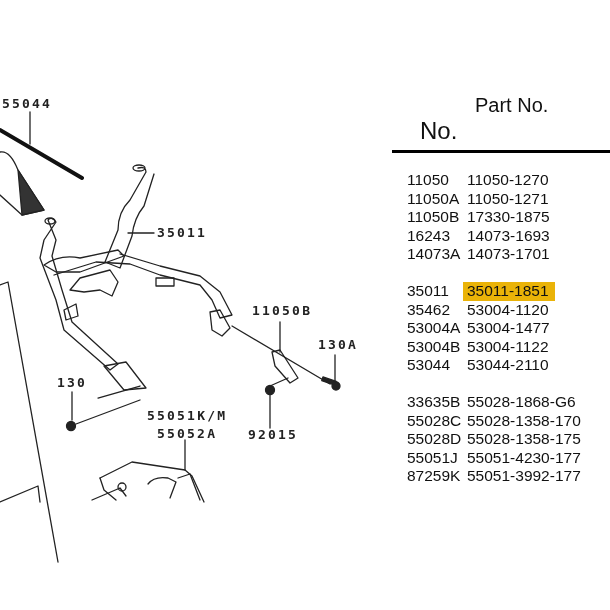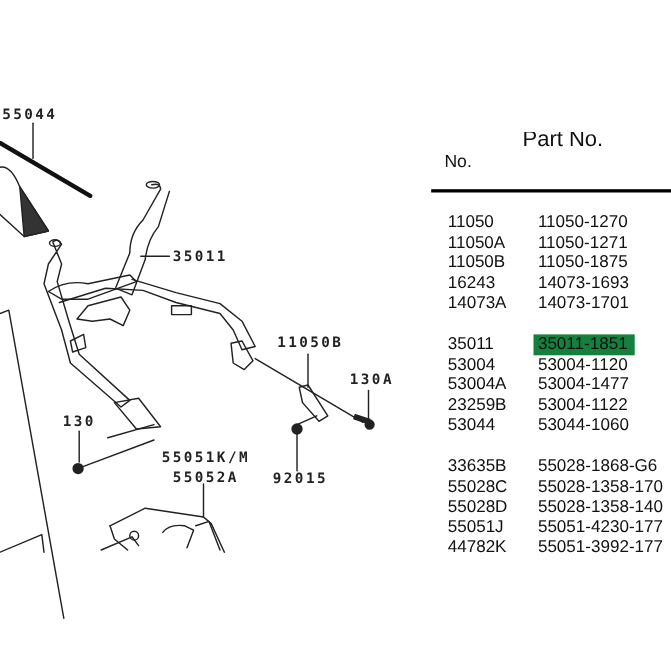--- a/index.html
+++ b/index.html
@@ -1,27 +1,27 @@
 <!DOCTYPE html>
 <html><head>
 <meta charset="utf-8">
 <style>
   html, body { margin:0; padding:0; background:#ffffff; }
   body { width:610px; height:610px; position:relative; overflow:hidden; font-family:"Liberation Sans", sans-serif; color:#111; }
   #diagram { position:absolute; left:0; top:0; width:400px; height:610px; }
   .callout { font-family:"DejaVu Sans Mono", "Liberation Mono", monospace; font-size:13px; letter-spacing:2.2px; fill:#222; font-weight:bold; }
-  #table { position:absolute; left:392px; top:0; width:218px; height:556px;margin-top:22px; }
+  #table { position:absolute; left:392px; top:0; width:218px; height:556px; }
   .hdr-part { position:absolute; left:83px; top:98px; font-size:20px; line-height:20px; height:15px; overflow:hidden; }
   .hdr-part span { display:block; margin-top:-3px; }
-  .hdr-no { position:absolute; left:12px; top:117px; font-size:16px; }
+  .hdr-no { position:absolute; left:28px; top:117px; font-size:24px; }
   .rule { position:absolute; left:0; top:150px; width:218px; height:3px; background:#000; }
   .group { position:absolute; left:15px; }
   .row { height:18.5px; font-size:15.5px; line-height:18.5px; white-space:nowrap; position:relative; }
   .ref { position:absolute; left:0; }
-  .pn { position:absolute; left:82px; }
+  .pn { position:absolute; left:60px; }
   .pn.hl { background:#fff200; padding:0 6px 0 4px; margin-left:-4px; }
 </style>
 </head>
 <body>
 
 <svg id="diagram" viewBox="0 0 400 610" xmlns="http://www.w3.org/2000/svg">
   <g fill="none" stroke="#222" stroke-width="1.3" stroke-linejoin="round" stroke-linecap="round">
 
     <line x1="30" y1="112" x2="30" y2="144"></line>
 
@@ -99,70 +99,70 @@
     <div class="row">
         <span class="ref">11050</span>
         <span class="pn">11050-1270</span>
       </div>
     <div class="row">
         <span class="ref">11050A</span>
         <span class="pn">11050-1271</span>
       </div>
     <div class="row">
         <span class="ref">11050B</span>
-        <span class="pn">11050-1875</span>
+        <span class="pn">17330-1875</span>
       </div>
     <div class="row">
         <span class="ref">16243</span>
         <span class="pn">14073-1693</span>
       </div>
     <div class="row">
         <span class="ref">14073A</span>
         <span class="pn">14073-1701</span>
       </div>
   </div>
 
   <div class="group" style="top:282px">
     <div class="row">
         <span class="ref">35011</span>
-        <span class="pn hl" style="background: #15803d;">35011-1851</span>
+        <span class="pn hl" style="background: #eab308;">35011-1851</span>
       </div>
     <div class="row">
-        <span class="ref">53004</span>
+        <span class="ref">35462</span>
         <span class="pn">53004-1120</span>
       </div>
     <div class="row">
         <span class="ref">53004A</span>
         <span class="pn">53004-1477</span>
       </div>
     <div class="row">
-        <span class="ref">23259B</span>
+        <span class="ref">53004B</span>
         <span class="pn">53004-1122</span>
       </div>
     <div class="row">
         <span class="ref">53044</span>
-        <span class="pn">53044-1060</span>
+        <span class="pn">53044-2110</span>
       </div>
   </div>
 
   <div class="group" style="top:393px">
     <div class="row">
         <span class="ref">33635B</span>
         <span class="pn">55028-1868-G6</span>
       </div>
     <div class="row">
         <span class="ref">55028C</span>
         <span class="pn">55028-1358-170</span>
       </div>
     <div class="row">
         <span class="ref">55028D</span>
-        <span class="pn">55028-1358-140</span>
+        <span class="pn">55028-1358-175</span>
       </div>
     <div class="row">
         <span class="ref">55051J</span>
         <span class="pn">55051-4230-177</span>
       </div>
     <div class="row">
-        <span class="ref">44782K</span>
+        <span class="ref">87259K</span>
         <span class="pn">55051-3992-177</span>
       </div>
   </div>
 </div>
 
 </body></html>

